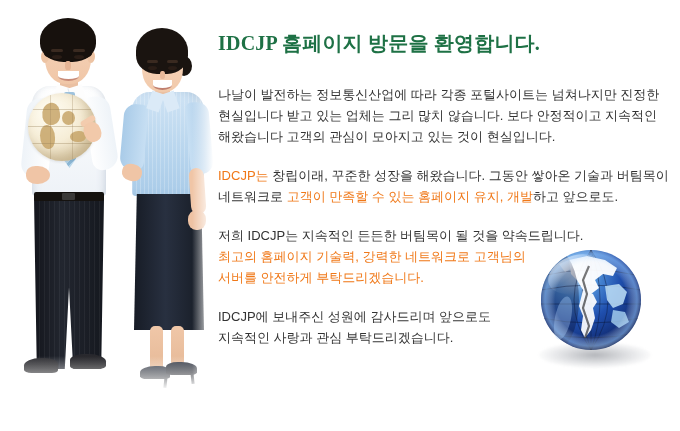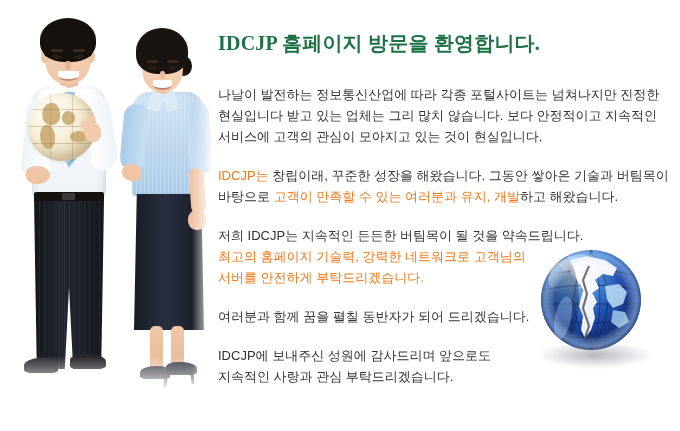--- a/index.html
+++ b/index.html
@@ -460,37 +460,34 @@
 
   <div class="content">
 
     <div class="title">IDCJP 홈페이지 방문을 환영합니다.</div>
 
     <div class="body-copy">
 
       <p class="para">
         <span>나날이 발전하는 정보통신산업에 따라 각종 포털사이트는 넘쳐나지만 진정한</span><br>
         <span>현실입니다 받고 있는 업체는 그리 많치 않습니다. 보다 안정적이고 지속적인</span><br>
-        <span>서비스에 고객의 관심이 모아지고 있는 것이 현실입니다.</span>
+        <span>해왔습니다 고객의 관심이 모아지고 있는 것이 현실입니다.</span>
       </p>
 
       <p class="para">
         <span class="accent">IDCJP는</span><span> 창립이래, 꾸준한 성장을 해왔습니다. 그동안 쌓아온 기술과 버팀목이</span><br>
-        <span>바탕으로 </span><span class="accent">고객이 만족할 수 있는 여러분과 유지, 개발</span><span>하고 해왔습니다.</span>
+        <span>네트워크로 </span><span class="accent">고객이 만족할 수 있는 홈페이지 유지, 개발</span><span>하고 앞으로도.</span>
       </p>
 
       <p class="para">
         <span>저희 IDCJP는 지속적인 든든한 버팀목이 될 것을 약속드립니다.</span><br>
         <span class="accent">최고의 홈페이지 기술력, 강력한 네트워크로 고객님의</span><br>
         <span class="accent">서버를 안전하게 부탁드리겠습니다.</span>
       </p>
 
-      <p class="para">
-        <span>여러분과 함께 꿈을 펼칠 동반자가 되어 드리겠습니다.</span>
-      </p>
 
       <p class="para">
         <span>IDCJP에 보내주신 성원에 감사드리며 앞으로도</span><br>
         <span>지속적인 사랑과 관심 부탁드리겠습니다.</span>
       </p>
 
     </div>
   </div>
 
   <div class="blue-globe-wrap">

